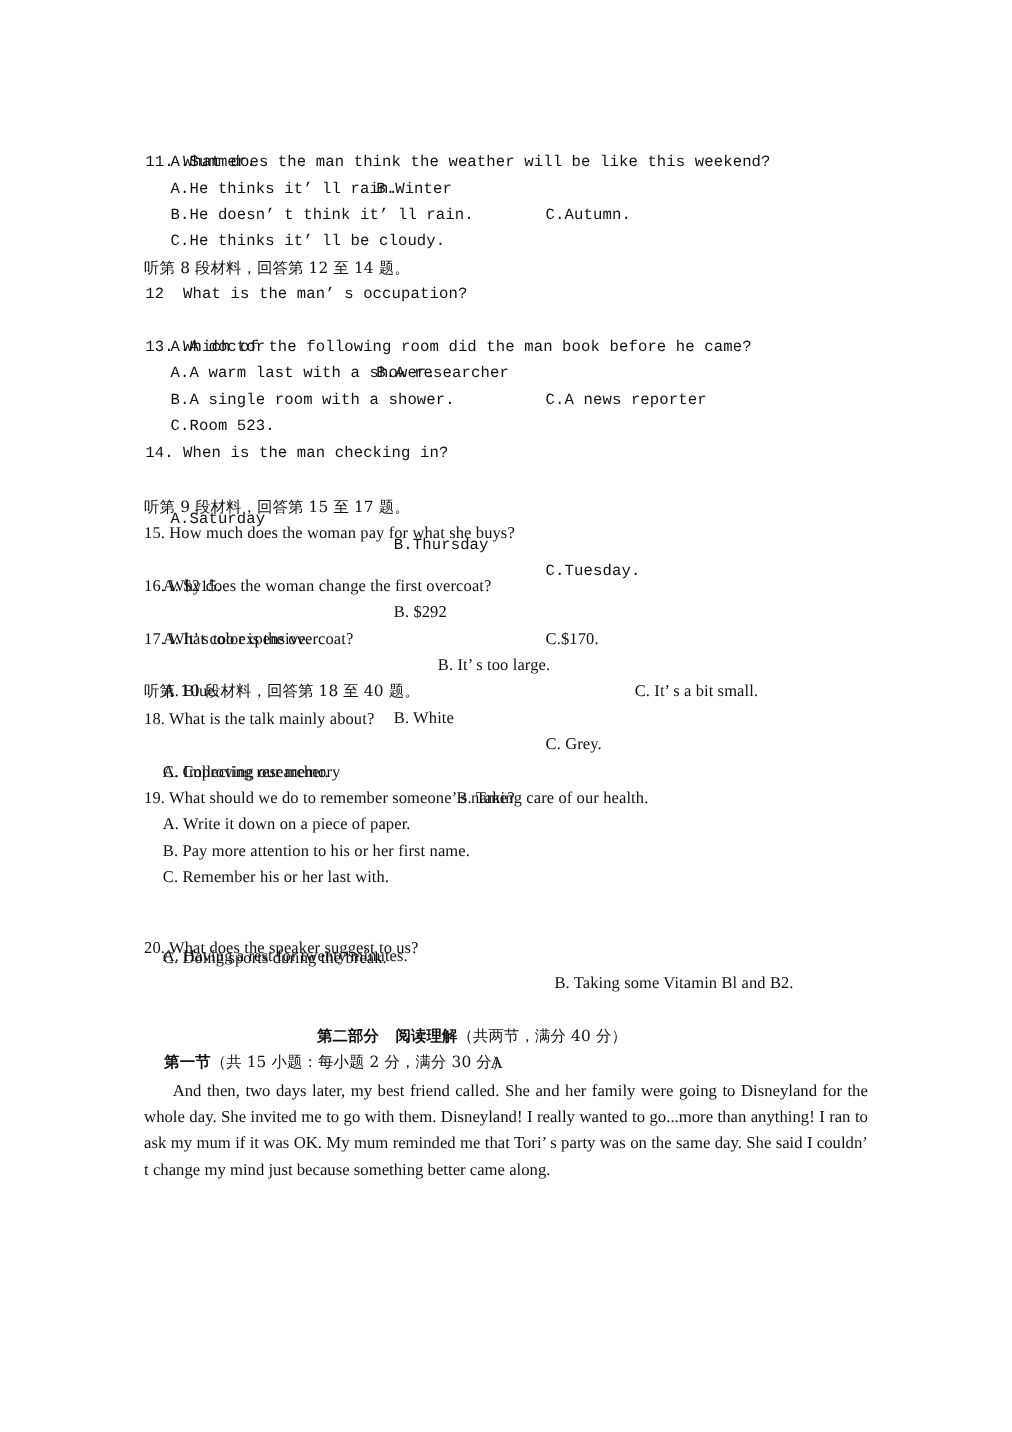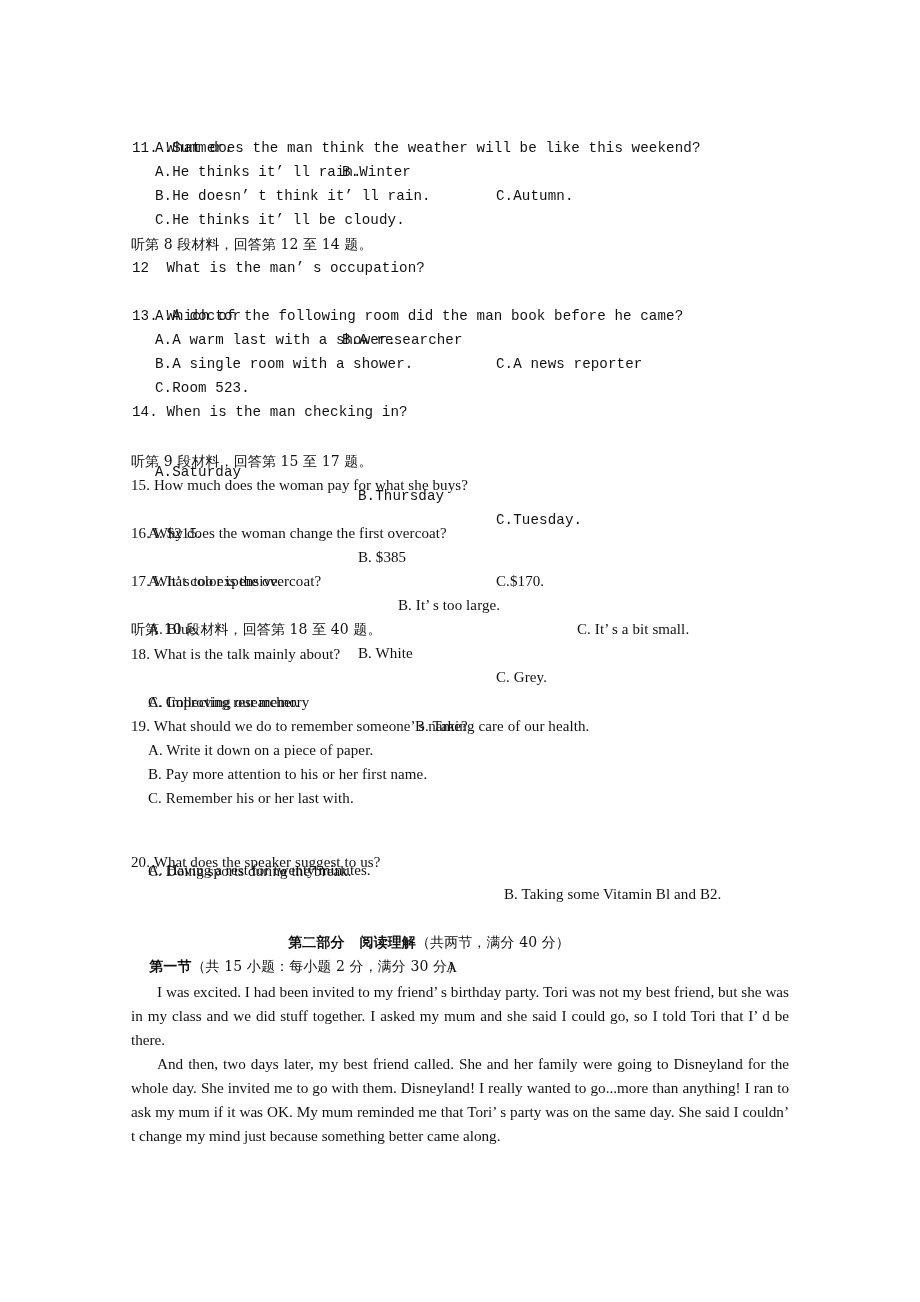--- a/index.html
+++ b/index.html
@@ -49,21 +49,21 @@
     <span class="opt" style="left:155px">A.Saturday</span>
     <span class="opt" style="left:358px">B.Thursday</span>
     <span class="opt" style="left:496px">C.Tuesday.</span>
   </div>
 
   <div class="line cn" style="top:449px;left:131px">听第 9 段材料，回答第 15 至 17 题。</div>
 
   <div class="line serif" style="top:473px;left:131px">15. How much does the woman pay for what she buys?</div>
   <div class="line serif" style="top:497px">
     <span class="opt" style="left:148px">A. $215.</span>
-    <span class="opt" style="left:358px">B. $385</span>
+    <span class="opt" style="left:358px">B. $292</span>
     <span class="opt" style="left:496px">C.$170.</span>
   </div>
 
   <div class="line serif" style="top:521px;left:131px">16. Why does the woman change the first overcoat?</div>
   <div class="line serif" style="top:545px">
     <span class="opt" style="left:148px">A. It’ s too expensive.</span>
     <span class="opt" style="left:398px">B. It’ s too large.</span>
     <span class="opt" style="left:577px">C. It’ s a bit small.</span>
   </div>
 
@@ -99,16 +99,15 @@
 <div>
   <div class="line cn" style="top:906px;left:270px">
     <span class="bold">第二部分   阅读理解</span><span>（共两节，满分 40 分）</span>
   </div>
   <div class="line cn" style="top:930px;left:131px">
     <span class="bold">第一节</span><span>（共 15 小题：每小题 2 分，满分 30 分）</span>
   </div>
   <div class="line serif" style="top:955px;left:446px;font-size:15.5px">A</div>
 
   <div class="para" style="top:980px">
-    <p>I was excited. I had been invited to my friend’ s birthday party. Tori was not my best friend, but she was in my class and we did stuff together. I asked my mum and she said I could go, so I told Tori that I’ d be there.</p>
     <p>And then, two days later, my best friend called. She and her family were going to Disneyland for the whole day. She invited me to go with them. Disneyland! I really wanted to go...more than anything! I ran to ask my mum if it was OK. My mum reminded me that Tori’ s party was on the same day. She said I couldn’ t change my mind just because something better came along.</p>
   </div>
 </div>
 
 </body></html>

